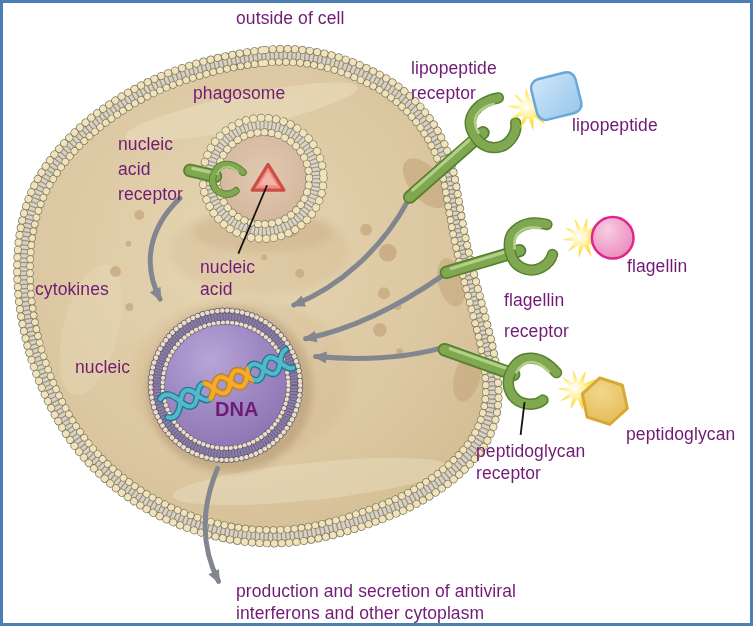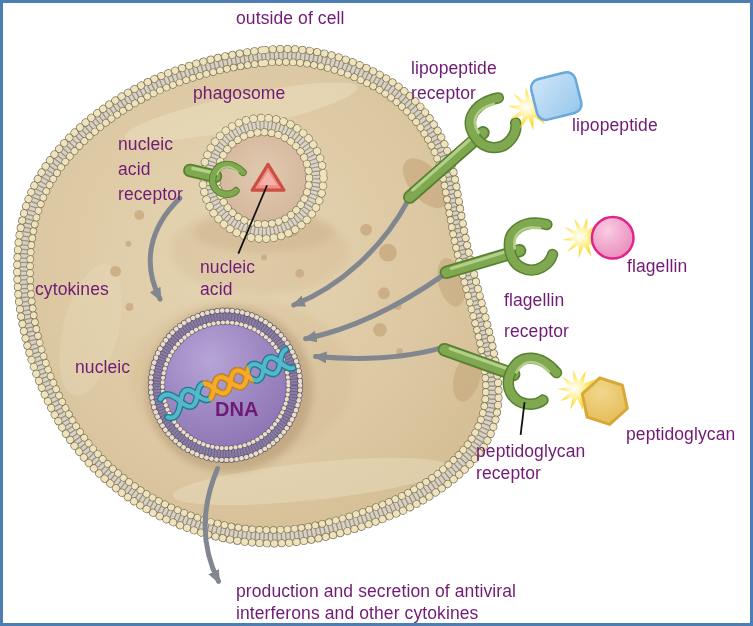--- a/index.html
+++ b/index.html
@@ -265,15 +265,15 @@
 <div class="lbl lbl-lipr">lipopeptide
 receptor</div>
 <div class="lbl lbl-lip">lipopeptide</div>
 <div class="lbl lbl-fla">flagellin</div>
 <div class="lbl lbl-flar">flagellin
 receptor</div>
 <div class="lbl lbl-pep">peptidoglycan</div>
 <div class="lbl lbl-pepr">peptidoglycan
 receptor</div>
 <div class="lbl lbl-prod">production and secretion of antiviral
-interferons and other cytokines</div>
+interferons and other cytoplasm</div>
 
 </div>
 
 </body></html>

